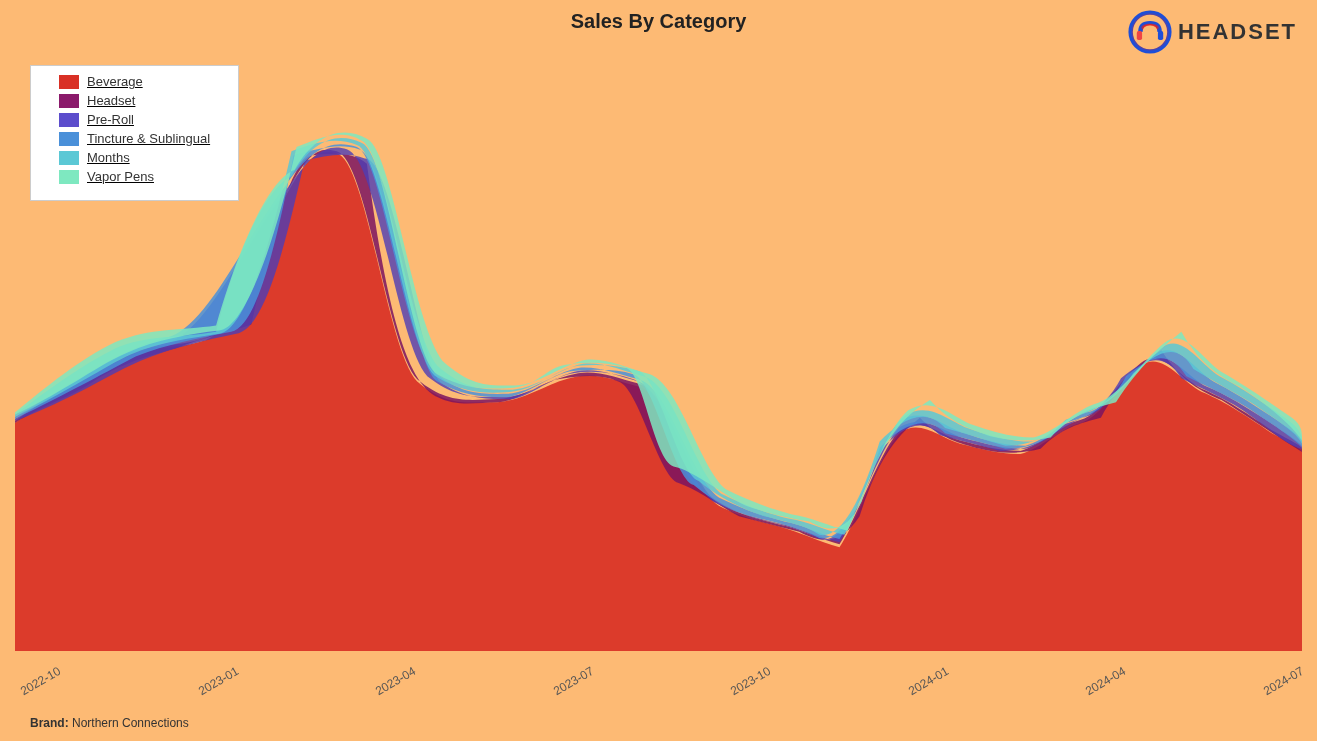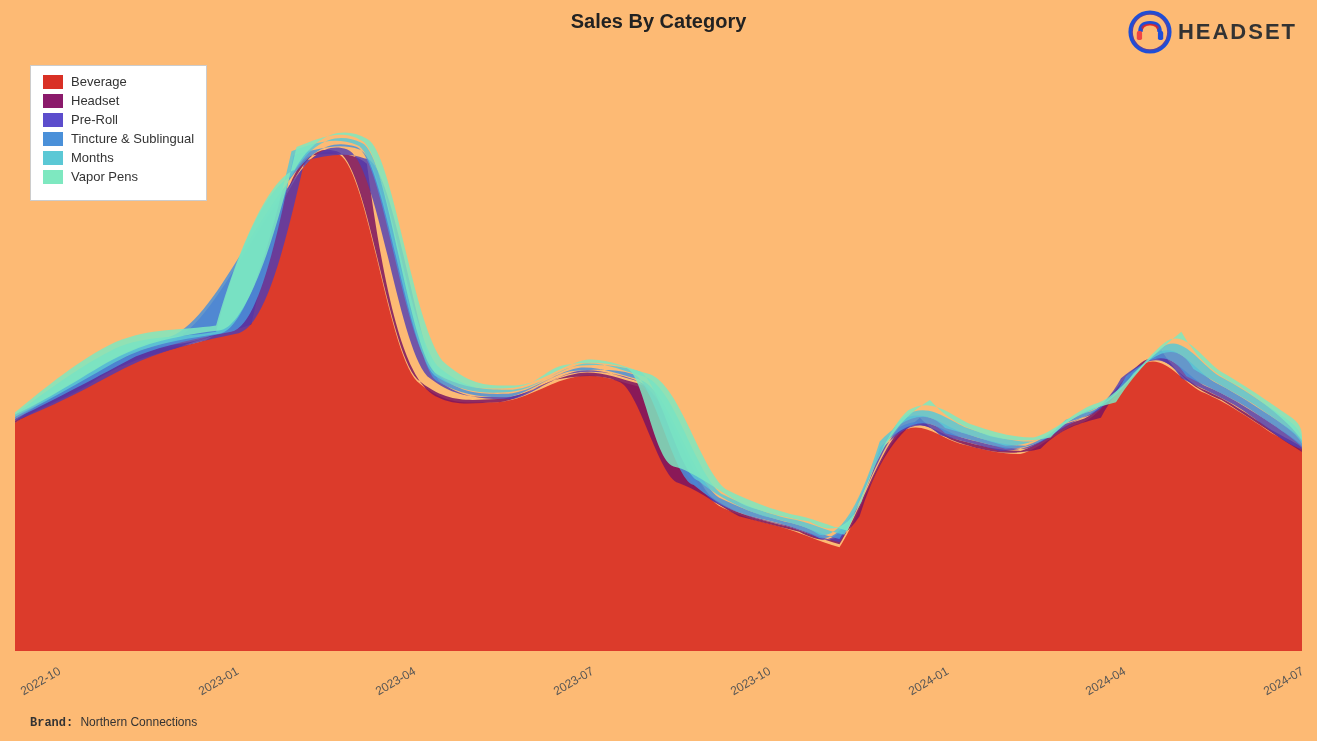--- a/index.html
+++ b/index.html
@@ -47,22 +47,23 @@
       font-weight: bold;
       color: #333;
       letter-spacing: 2px;
     }
     .legend {
       position: absolute;
       top: 65px;
       left: 30px;
       background: #fff;
       border: 1px solid #ccc;
-      padding: 8px 12px;
+      padding: 8px 28px;
       z-index: 10;
+      text-decoration: underline;
     }
     .legend-item {
       display: flex;
       align-items: center;
       gap: 8px;
       margin-bottom: 4px;
       font-size: 13px;
       color: #333;
     }
     .legend-item:last-child { margin-bottom: 8px; }
@@ -80,21 +81,21 @@
       bottom: 90px;
     }
     .footer {
       position: absolute;
       bottom: 8px;
       left: 30px;
       font-size: 12px;
       color: #333;
       line-height: 1.6;
     }
-    .footer span.label { font-weight: bold; font-family: Liberation Mono, monospace; }
+    .footer span.label { font-weight: bold; }
   </style>
 </head>
 <body>
 
 <div class="chart-container">
 
   <div class="header">
     <div class="chart-title">Sales By Category</div>
   </div>
 

